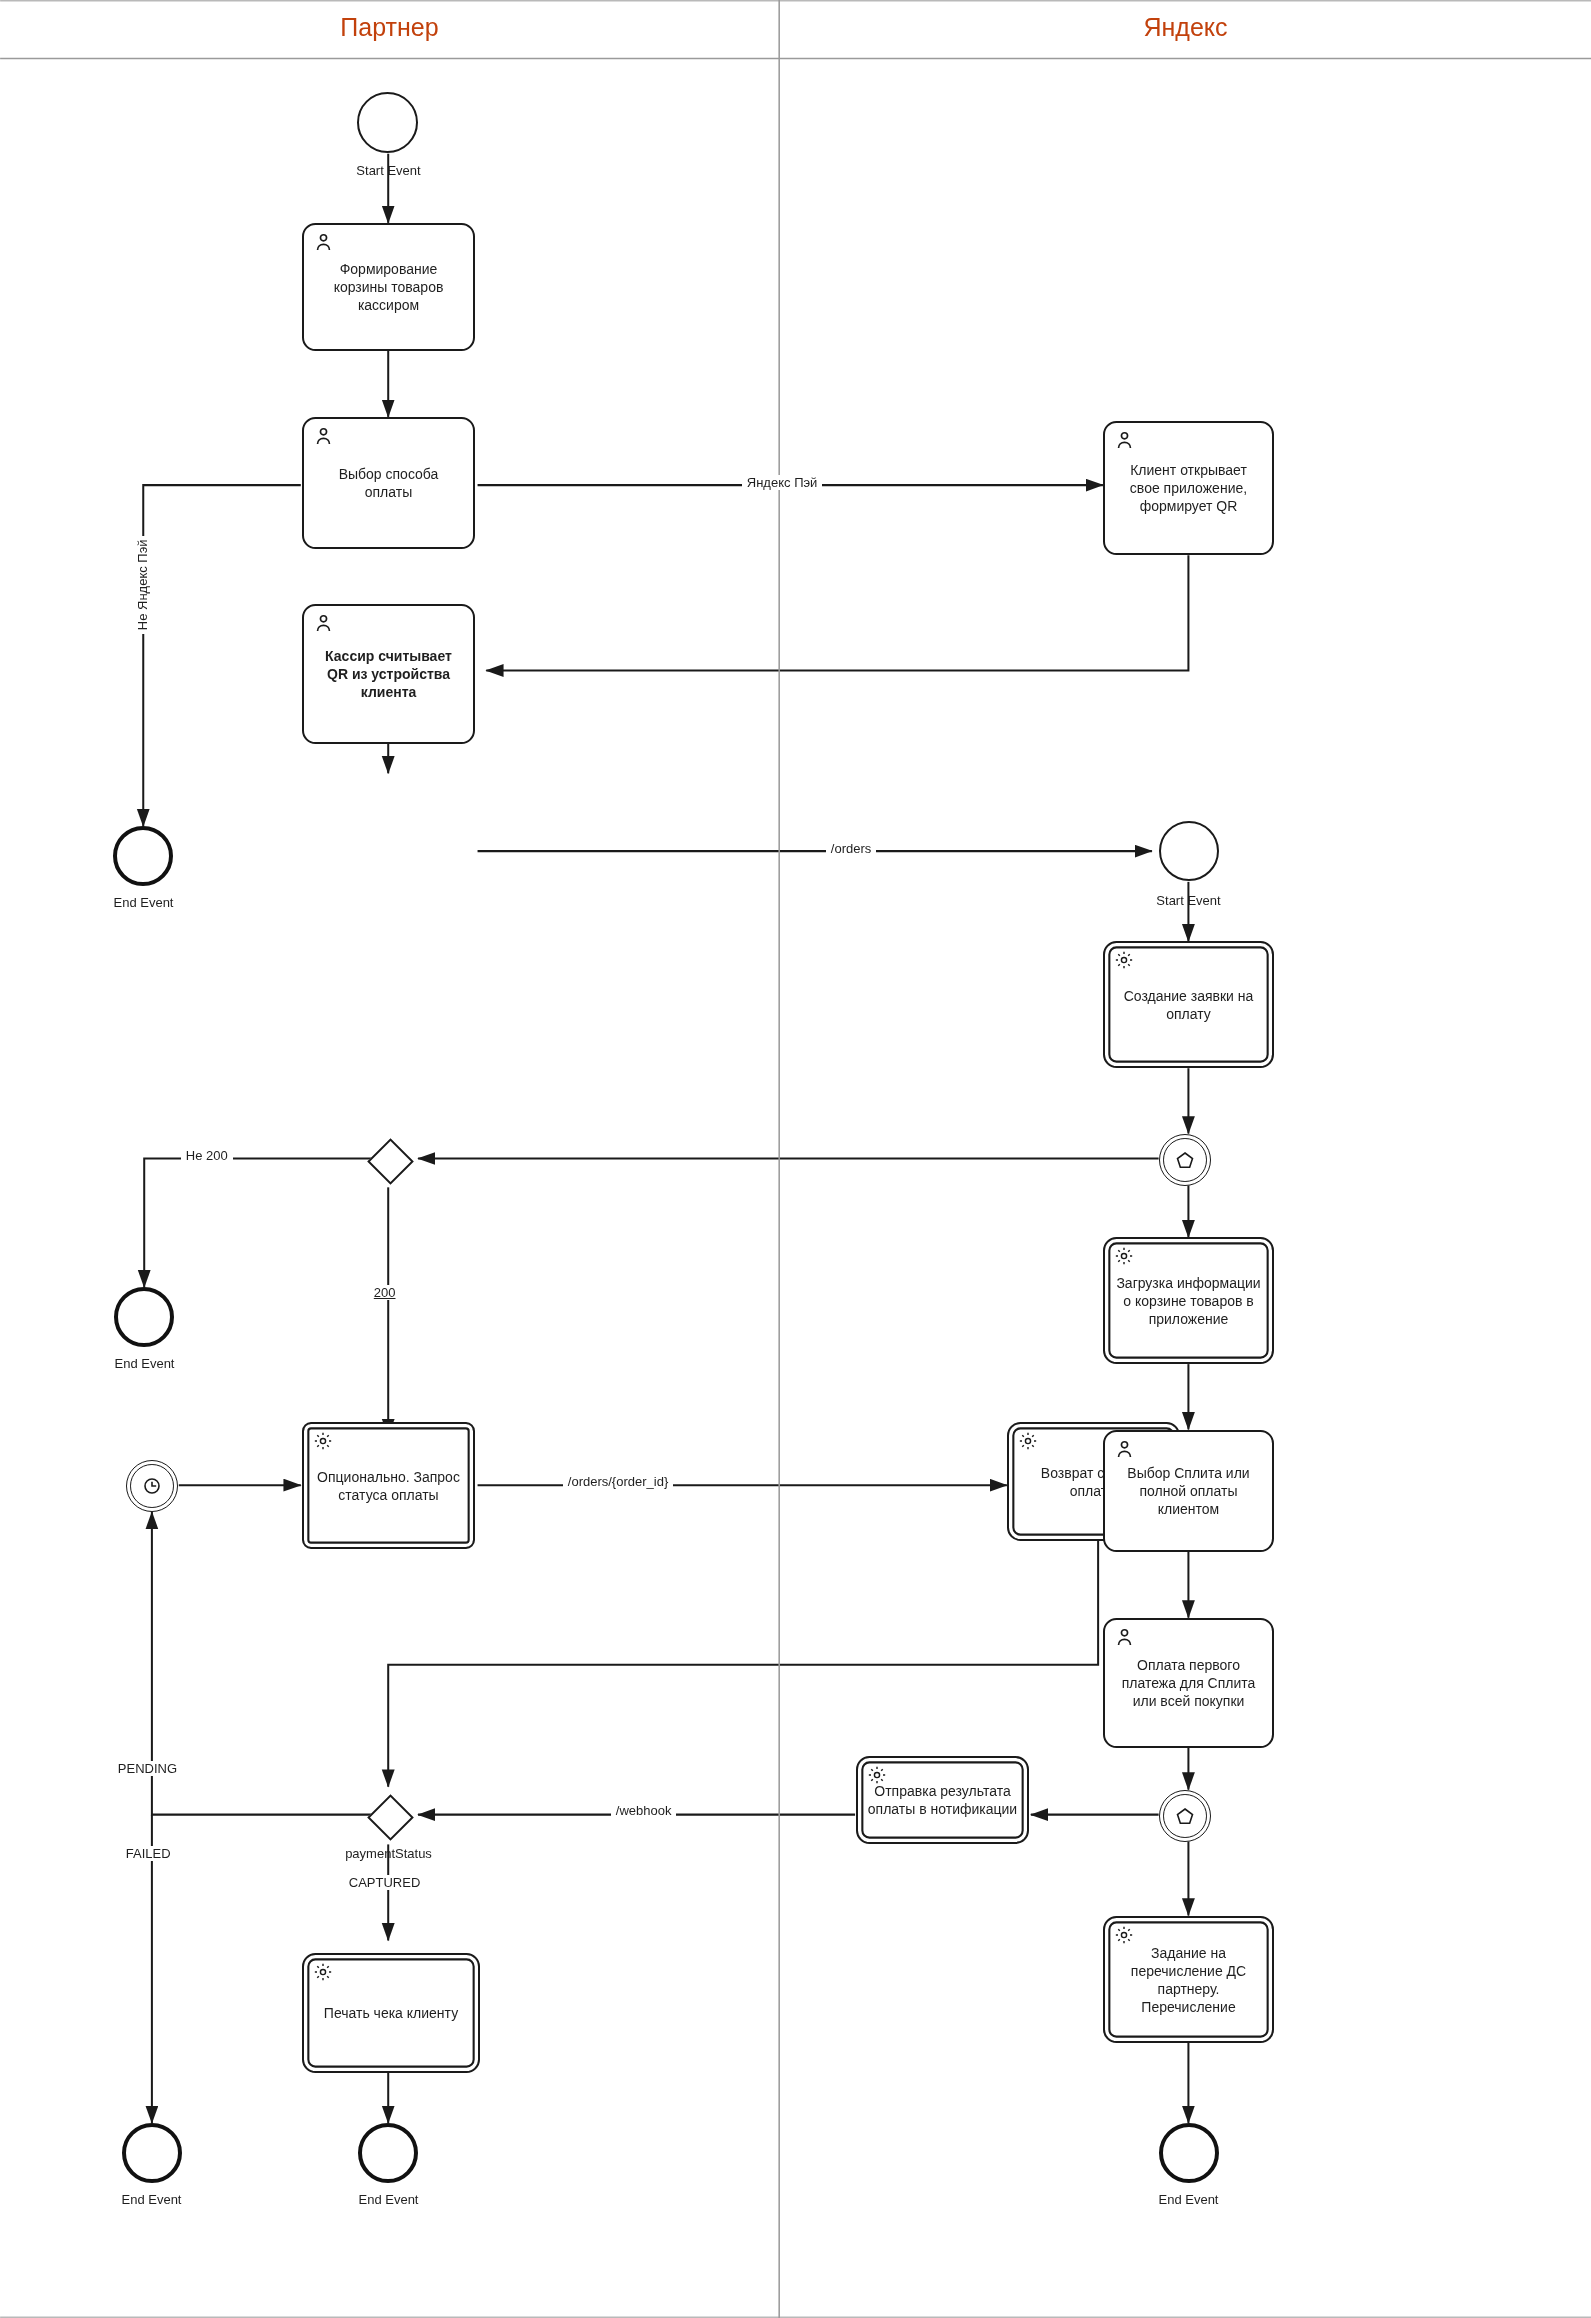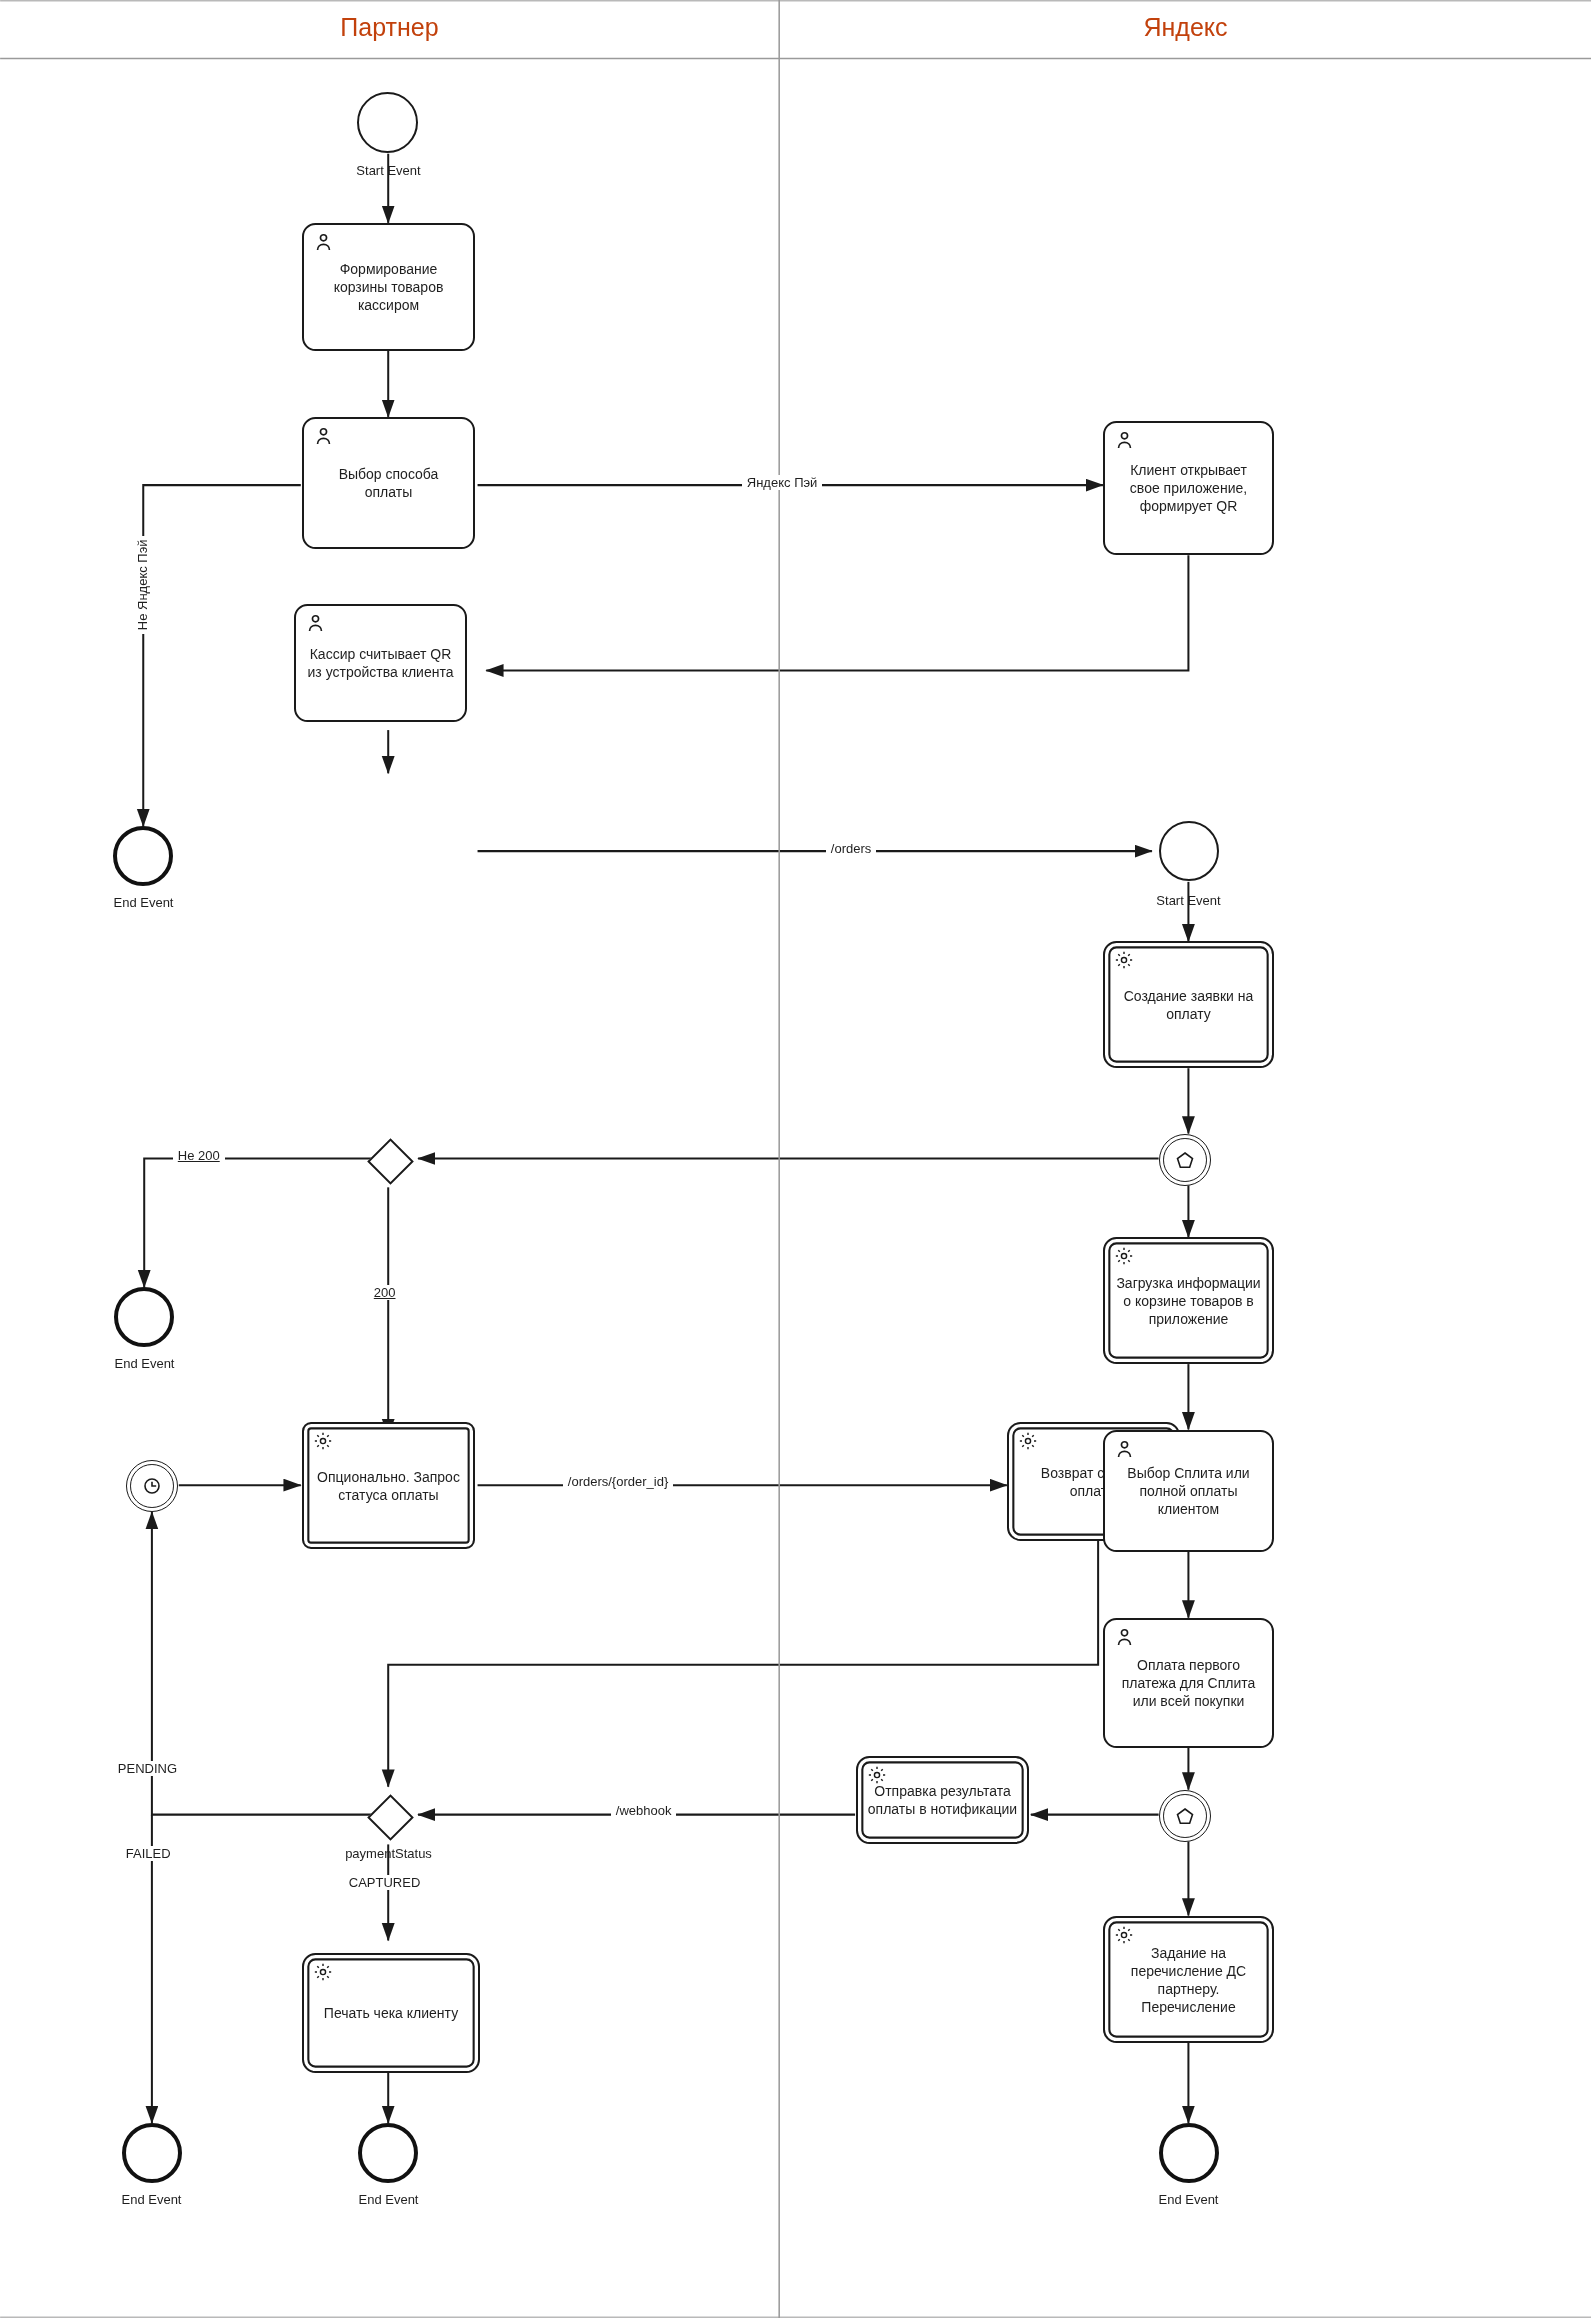--- a/index.html
+++ b/index.html
@@ -167,21 +167,21 @@
   <div class="node task" style="left:1103px;top:421px;width:171px;height:134px;">
     <span class="task-icon">
       <svg viewBox="0 0 24 24" width="21" height="21" fill="none" stroke="#1a1a1a" stroke-width="1.9">
         <circle cx="12" cy="6.6" r="3.5"></circle>
           <path d="M5.2 20.5c0-3.9 3-6.4 6.8-6.4s6.8 2.5 6.8 6.4"></path>
       </svg>
     </span>
     <span class="task-label">Клиент открывает свое приложение, формирует QR</span>
   </div>
 
-  <div class="node task" style="left:294px;top:604px;width:173px;height:118px;">
+  <div class="node task" style="left:302px;top:604px;width:173px;height:140px;font-weight:bold;">
     <span class="task-icon">
       <svg viewBox="0 0 24 24" width="21" height="21" fill="none" stroke="#1a1a1a" stroke-width="1.9">
         <circle cx="12" cy="6.6" r="3.5"></circle>
           <path d="M5.2 20.5c0-3.9 3-6.4 6.8-6.4s6.8 2.5 6.8 6.4"></path>
       </svg>
     </span>
     <span class="task-label">Кассир считывает QR из устройства клиента</span>
   </div>
 
 
@@ -326,21 +326,21 @@
 
   <div class="evt end" style="left:1159px;top:2123px;width:60px;height:60px;"></div>
   <div class="evt-label" style="left:1100px;top:2192px;width:177px;">End Event</div>
 
   <div class="flow-label" style="left:742px;top:475px;">Яндекс Пэй</div>
 
   <div class="flow-label vert" style="left:135px;top:634px;">Не Яндекс Пэй</div>
 
   <div class="flow-label" style="left:826px;top:841px;">/orders</div>
 
-  <div class="flow-label" style="left:173px;top:1148px;text-decoration:underline;">Не 200</div>
+  <div class="flow-label" style="left:181px;top:1148px;">Не 200</div>
 
   <div class="flow-label" style="left:369px;top:1285px;text-decoration:underline;">200</div>
 
   <div class="flow-label" style="left:563px;top:1474px;">/orders/{order_id}</div>
 
   <div class="flow-label" style="left:611px;top:1803px;">/webhook</div>
 
   <div class="flow-label" style="left:113px;top:1761px;">PENDING</div>
 
   <div class="flow-label" style="left:121px;top:1846px;">FAILED</div>

